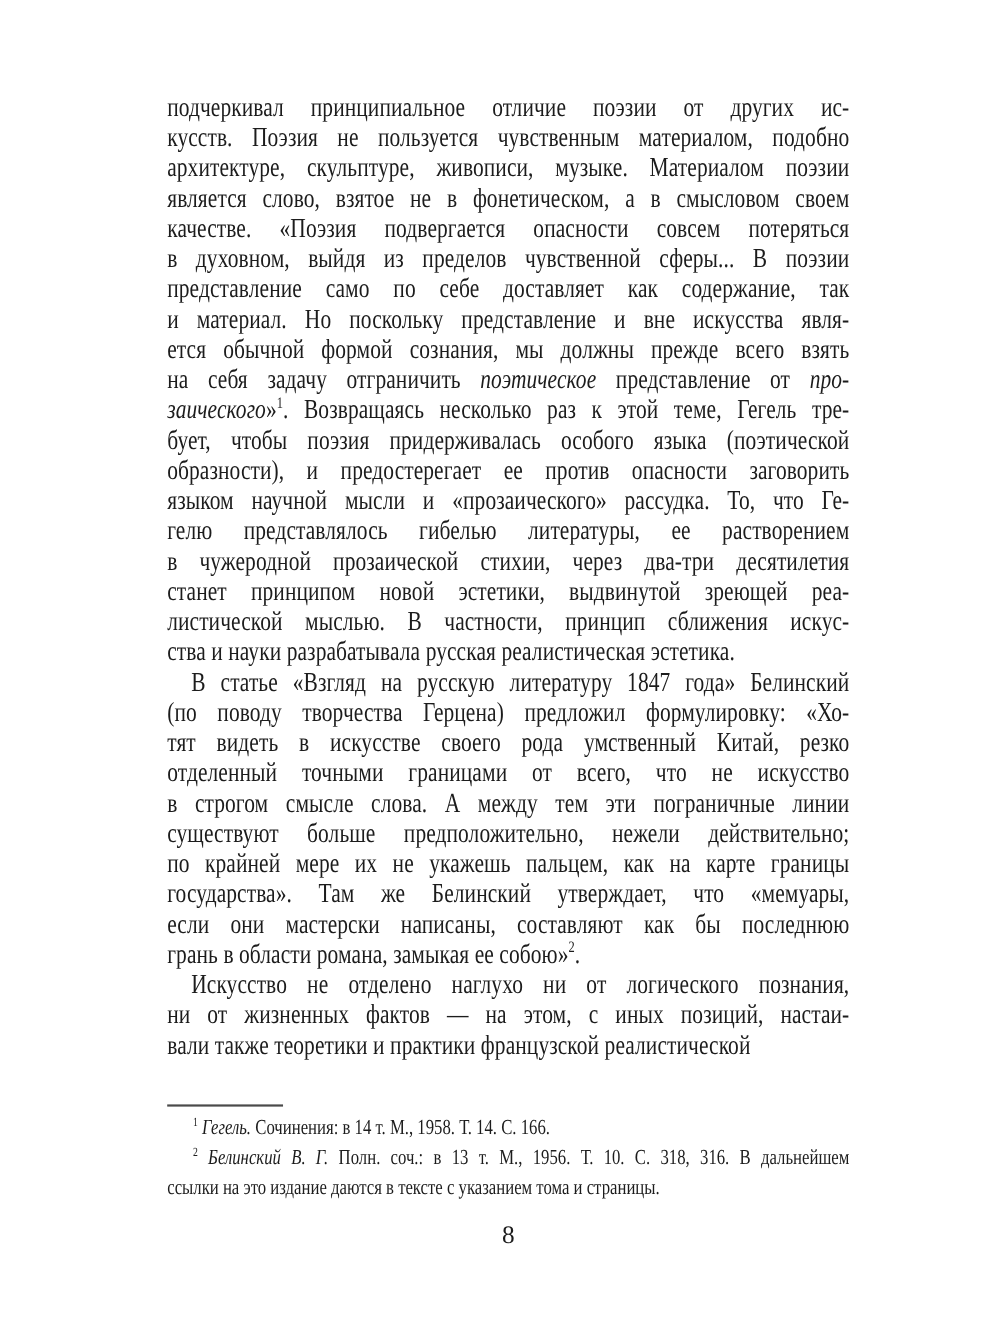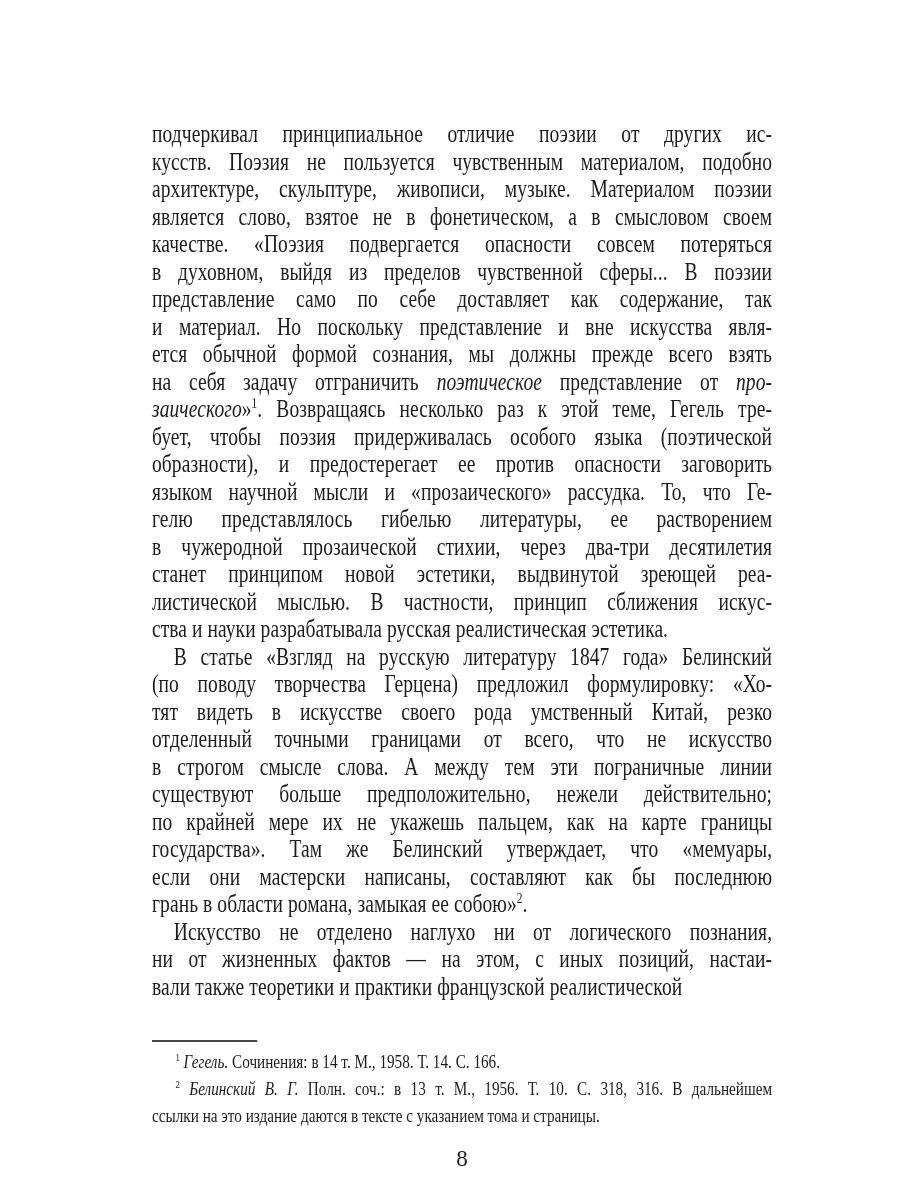--- a/index.html
+++ b/index.html
@@ -10,21 +10,21 @@
   * { box-sizing: border-box; }
   html, body { margin: 0; padding: 0; }
   body {
     width: 900px; height: 1200px;
     background: var(--bg);
     position: relative;
     font-family: "Liberation Serif", "DejaVu Serif", serif;
     color: var(--fg);
     overflow: hidden;
   }
-  .page { position: absolute; inset: 0; margin-top: 36px; }
+  .page { position: absolute; inset: 0; }
 
   
   #text-area {
     position: absolute;
     left: 152px; top: 84px;
     width: 620px;
   }
   #inner {
     width: 795px;
     transform: scaleX(0.78);

